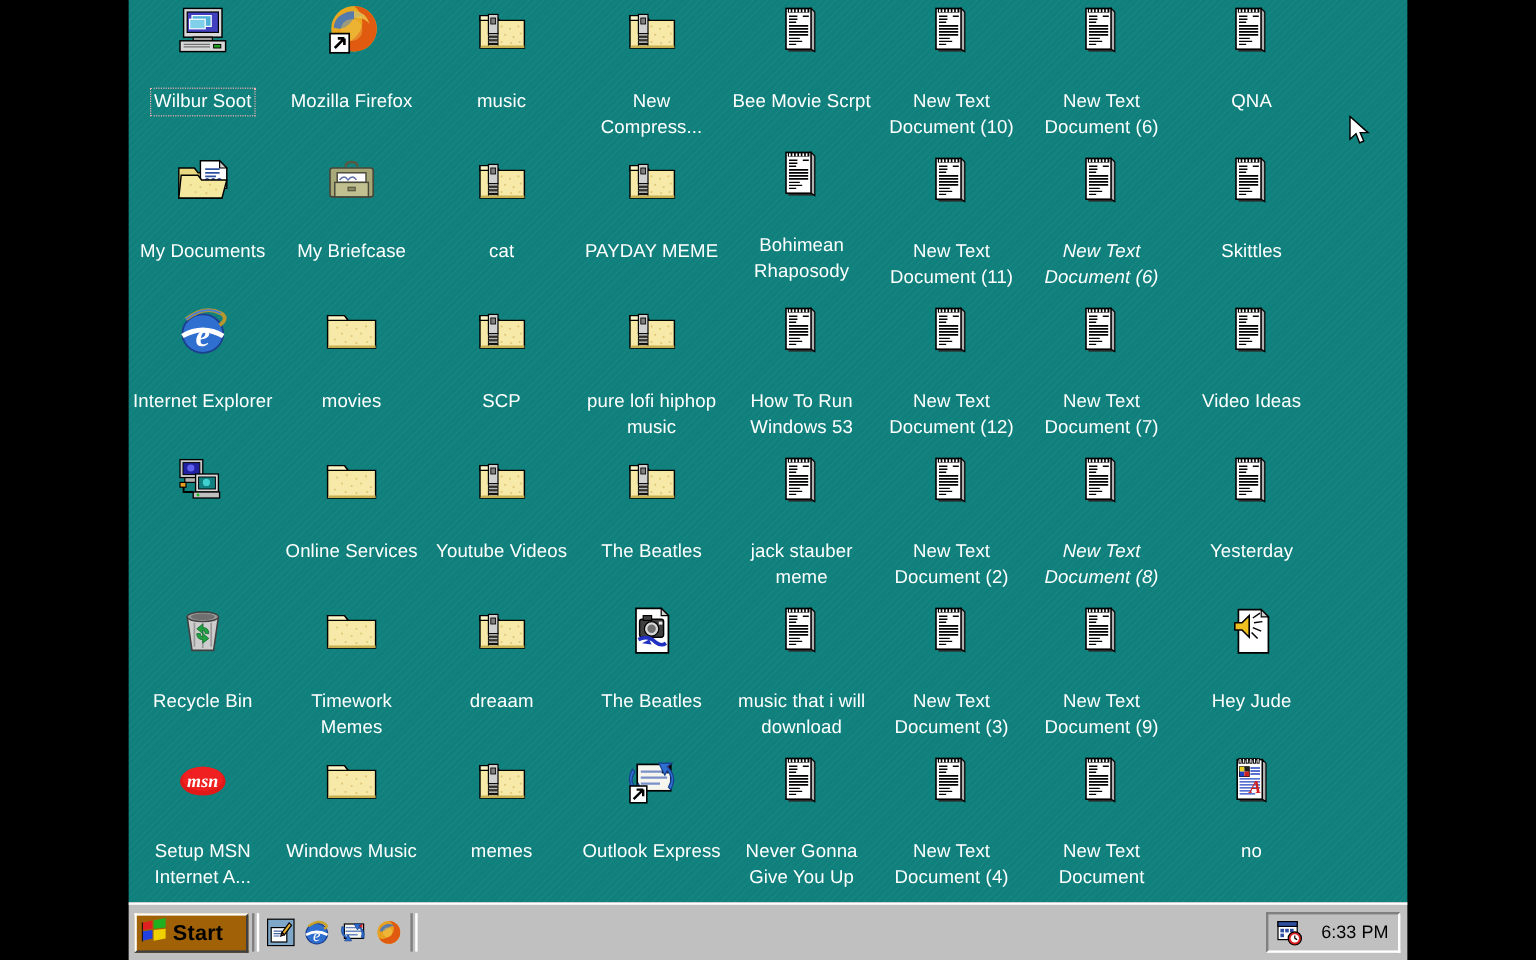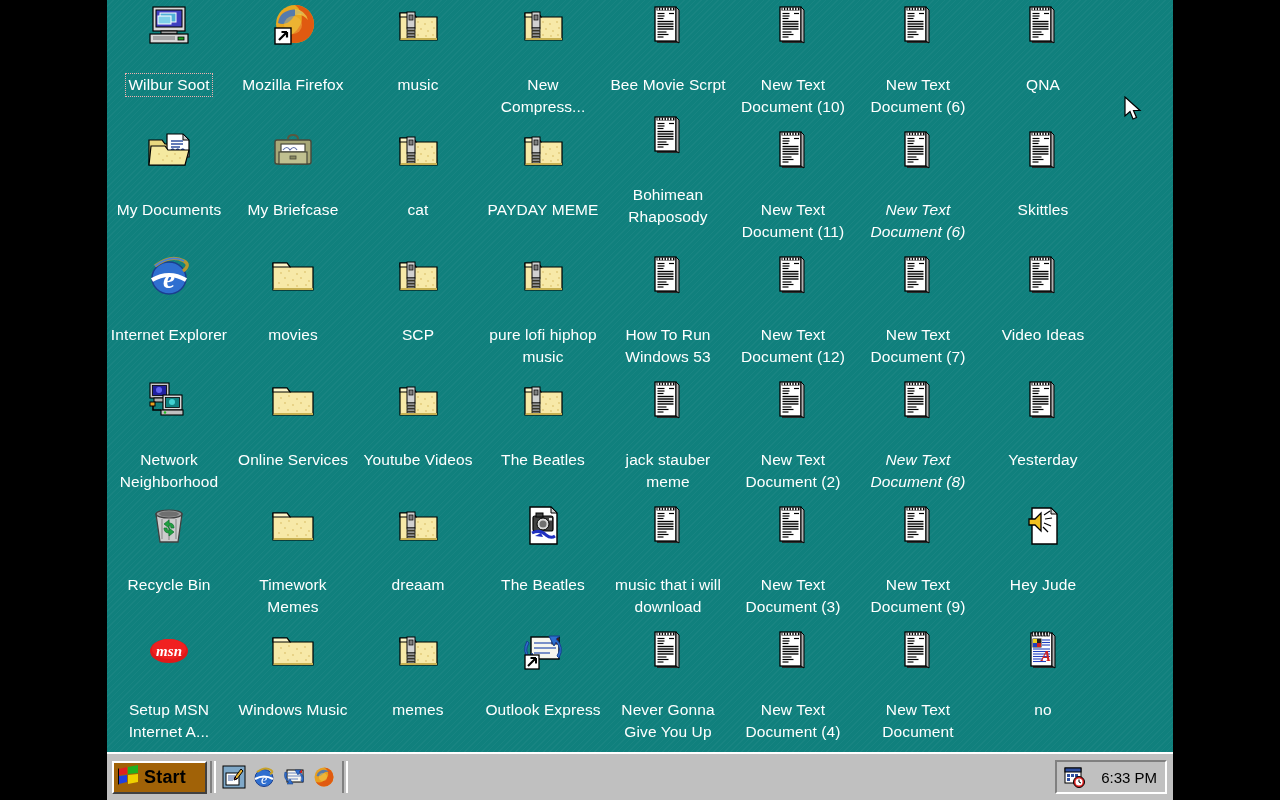--- a/index.html
+++ b/index.html
@@ -467,21 +467,21 @@
       <rect x="15" y="13" width="4" height="5" fill="#808080" stroke="#000" stroke-width="0.7"></rect>
       <g stroke="#000" stroke-width="0.8" fill="#b8b8b8">
         <rect x="13" y="26" width="8" height="2.2"></rect>
         <rect x="13" y="29" width="8" height="2.2"></rect>
         <rect x="13" y="32" width="8" height="2.2"></rect>
         <rect x="13" y="35" width="8" height="2.2"></rect>
       </g>
       <path d="M6 38 L43 38 L43 36 L7.5 36 Z" fill="#c8b050"></path>
     </svg>
           </span><br><span class="lbl">PAYDAY MEME</span></div>
-        <div class="desk-icon" style="left: 499px; top: 112px;"><span class="glyph">
+        <div class="desk-icon" style="left: 499px; top: 122px;"><span class="glyph">
             <svg width="48" height="48" viewBox="0 0 48 48">
       <rect x="13" y="7" width="22" height="34" fill="#2a2a2a"></rect>
       <rect x="11" y="5" width="21" height="34" fill="#ffffff" stroke="#000" stroke-width="1.3"></rect>
       <g fill="#000000">
         <rect x="12.5" y="5.5" width="18" height="3"></rect>
       </g>
       <g fill="#ffffff">
         <rect x="13.5" y="5.8" width="1.4" height="2.4"></rect>
         <rect x="16.3" y="5.8" width="1.4" height="2.4"></rect>
         <rect x="19.1" y="5.8" width="1.4" height="2.4"></rect>
@@ -847,21 +847,21 @@
       <circle cx="14" cy="13" r="3" fill="#6060f0"></circle>
       <rect x="9" y="21" width="11" height="4" fill="#b0b0b0" stroke="#000" stroke-width="1"></rect>
       <rect x="18" y="18" width="19" height="15" fill="#d8d8d8" stroke="#000" stroke-width="1.1"></rect>
       <rect x="20.5" y="20.5" width="14" height="10" fill="#108080" stroke="#000" stroke-width="0.8"></rect>
       <circle cx="27" cy="25" r="3" fill="#40d0d0"></circle>
       <rect x="16" y="33" width="22" height="5" fill="#c0c0c0" stroke="#000" stroke-width="1.1"></rect>
       <circle cx="20" cy="35.5" r="1.2" fill="#20c020"></circle>
       <path d="M8 27 L8 33 L16 33" stroke="#000" stroke-width="1.6" fill="none"></path>
       <rect x="5" y="25" width="5" height="4" fill="#e8a020" stroke="#000" stroke-width="1"></rect>
     </svg>
-          </span><br><span class="lbl">Network Neighborhood</span></div>
+          </span><br></div>
         <div class="desk-icon" style="left: 124px; top: 377px;"><span class="glyph">
             <svg width="48" height="48" viewBox="0 0 48 48">
       <path d="M4 11 L18 11 L21 15 L44 15 L44 38 L4 38 Z" fill="#f5e9a0" stroke="#000" stroke-width="1.2"></path>
       <path d="M4 11 L18 11 L21 15 L4 15 Z" fill="#fdf6c8" stroke="#000" stroke-width="1.2"></path>
       <rect x="5.5" y="16.5" width="37" height="20" fill="#f7e9a8"></rect>
       <g fill="#e0c878">
         <circle cx="12" cy="21" r="0.9"></circle>
                 <circle cx="20" cy="19" r="0.9"></circle>
                 <circle cx="28" cy="22" r="0.9"></circle>
         <circle cx="36" cy="20" r="0.9"></circle>

